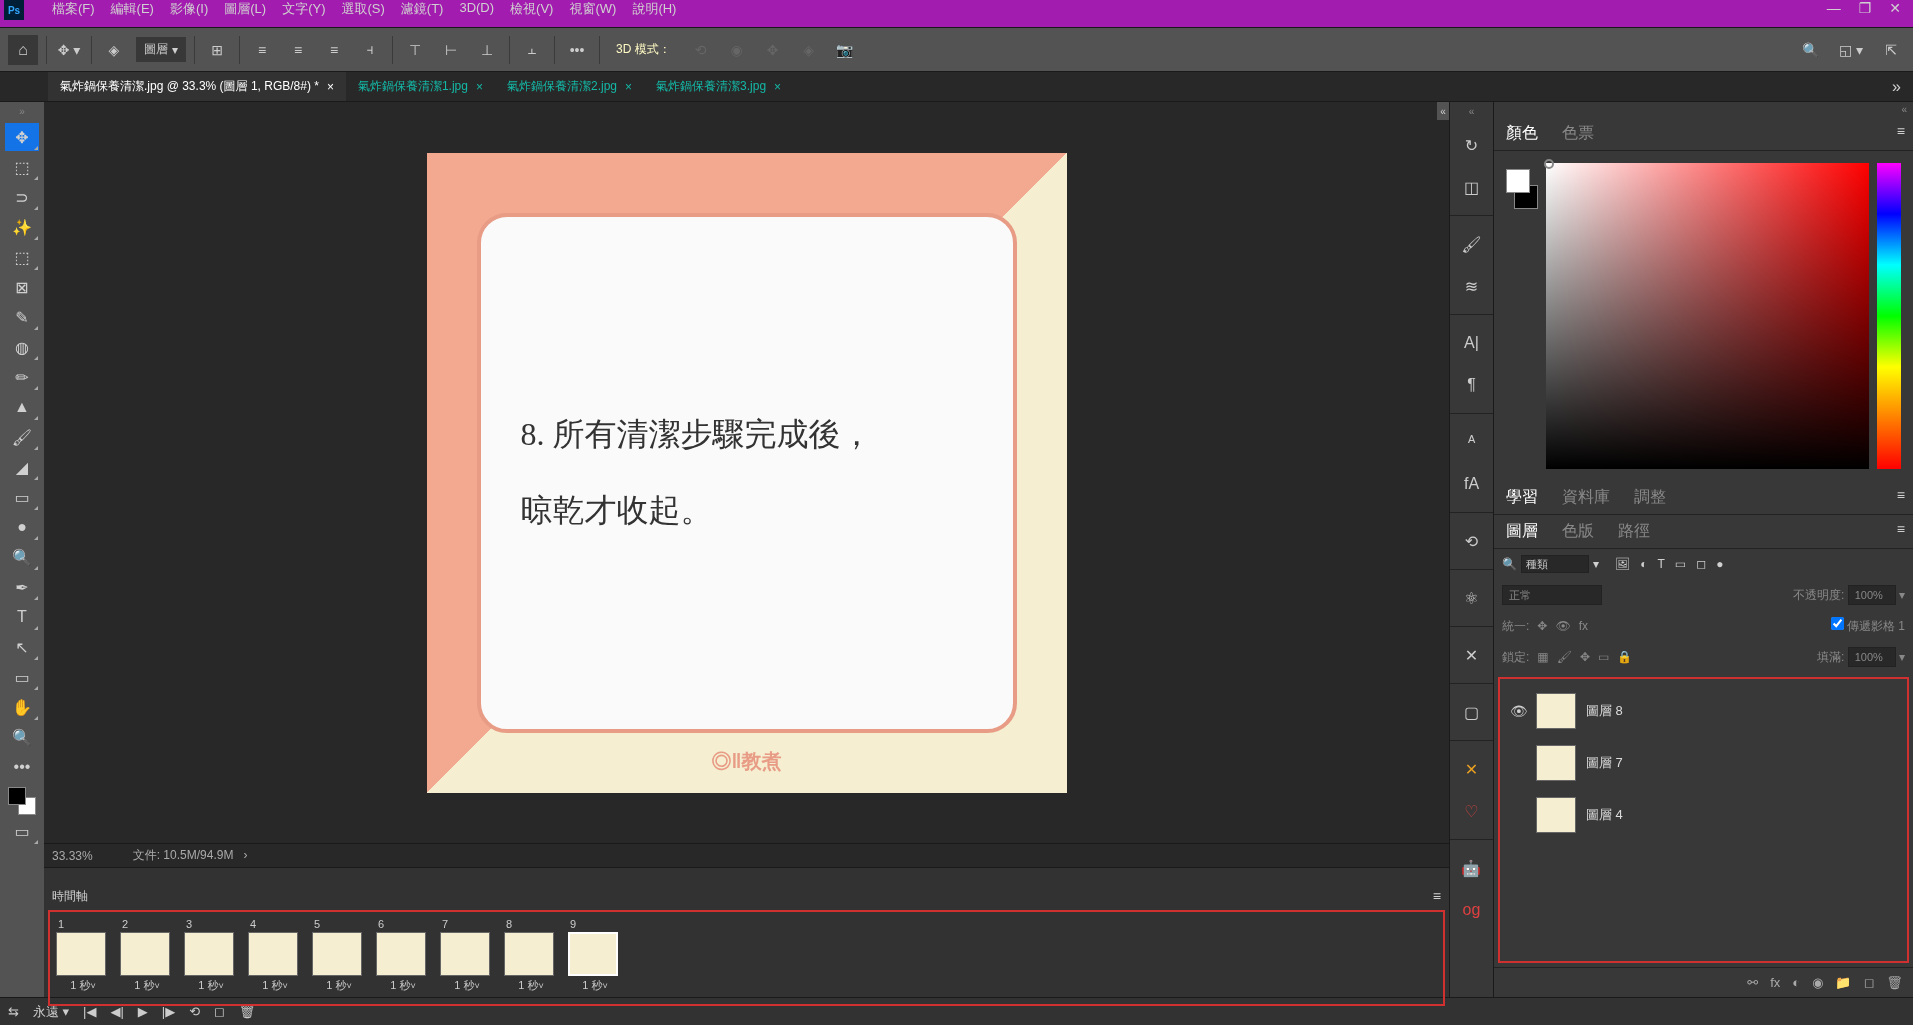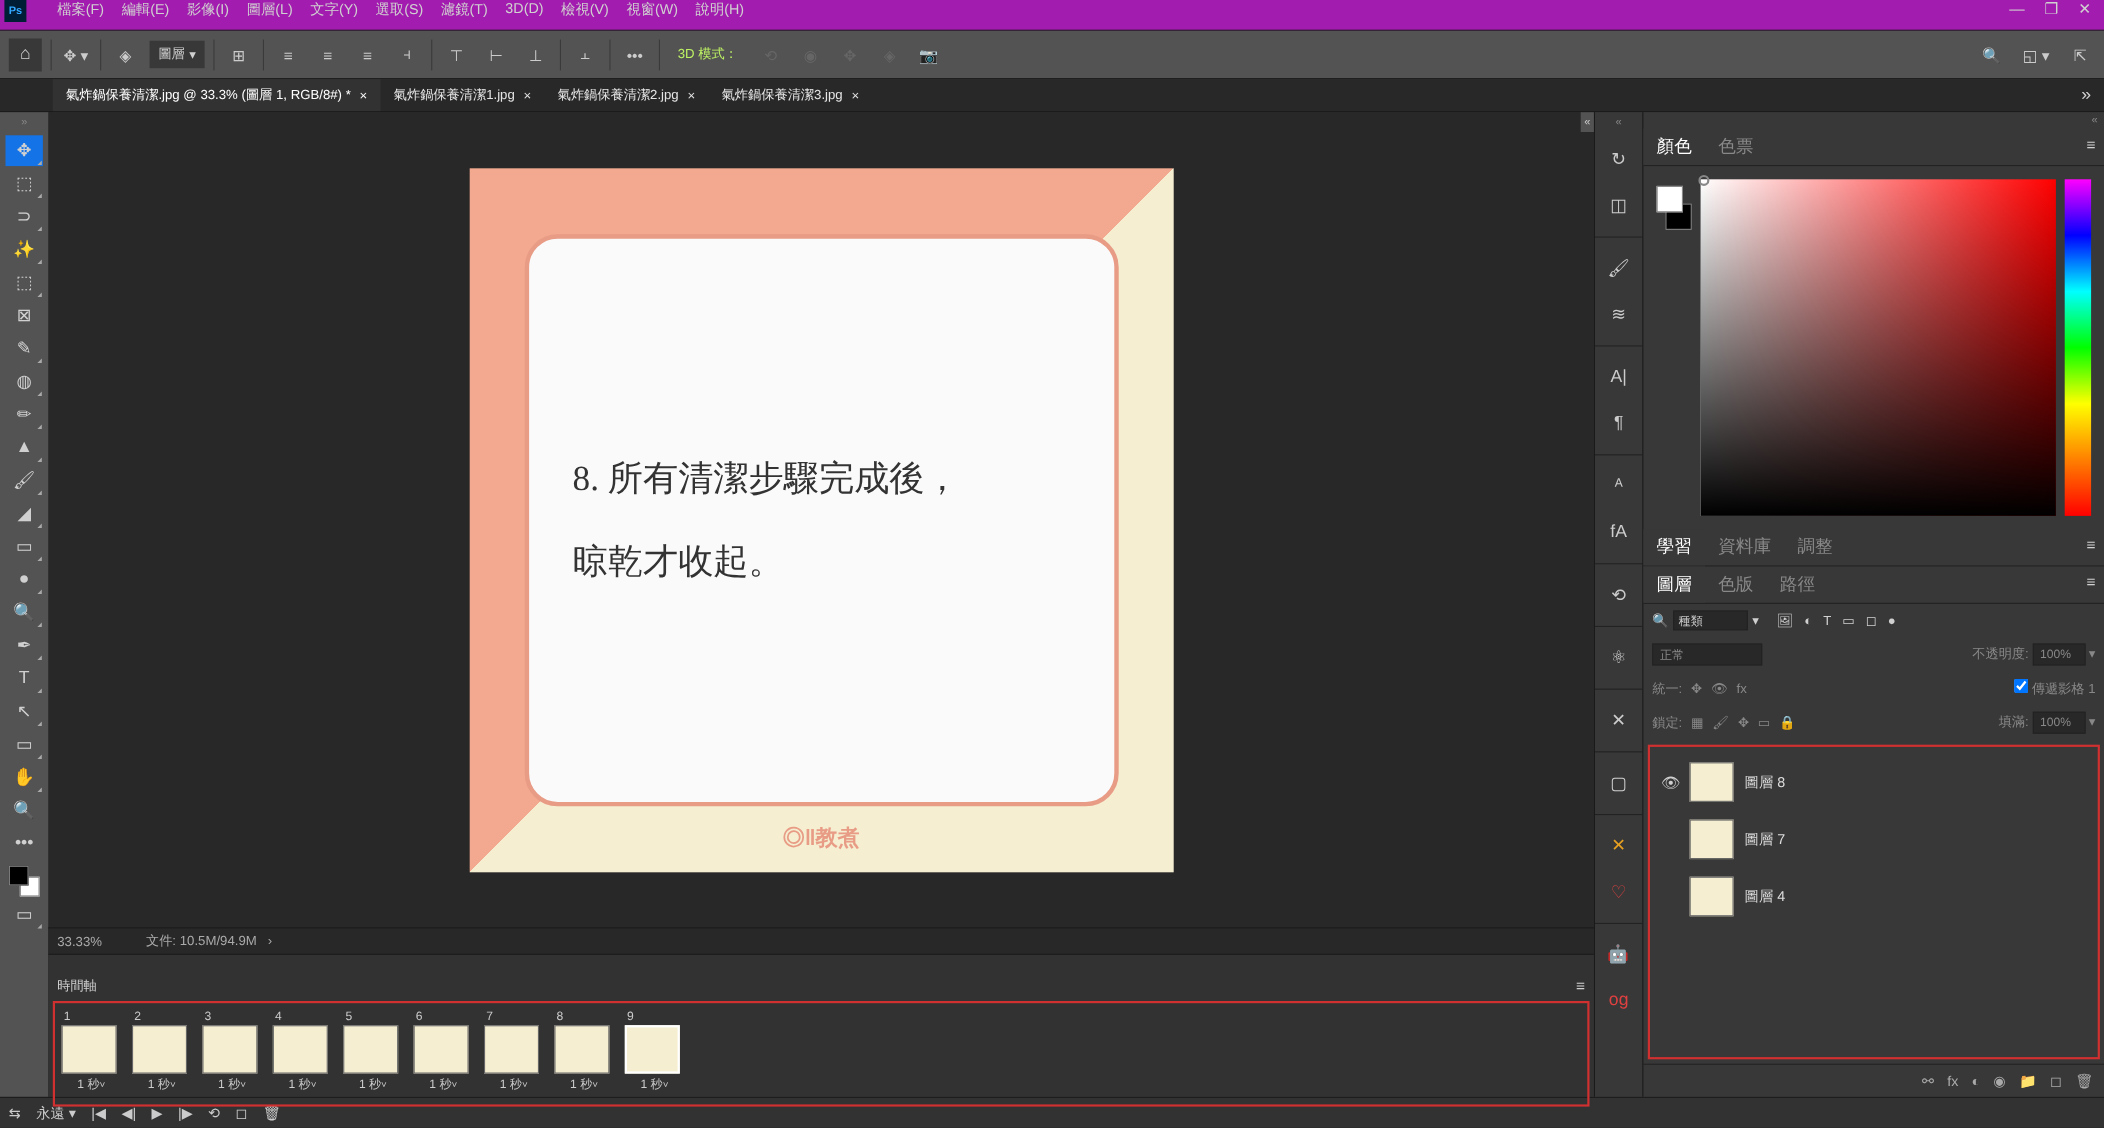--- a/index.html
+++ b/index.html
@@ -15,21 +15,21 @@
 
 .options-bar { height: 44px; background: #535353; display: flex; align-items: center; padding: 0 8px; border-bottom: 1px solid #1a1a1a; gap: 8px; }
 .home-btn { width: 30px; height: 30px; background: #383838; display: flex; align-items: center; justify-content: center; font-size: 16px; }
 .opt-icon { width: 28px; height: 28px; display: flex; align-items: center; justify-content: center; color: #ccc; font-size: 14px; }
 .opt-separator { width: 1px; height: 28px; background: #3a3a3a; }
 .dropdown { background: #383838; padding: 4px 8px; font-size: 12px; display: flex; align-items: center; gap: 4px; }
 .opt-right { margin-left: auto; display: flex; gap: 12px; }
 
 
 .doc-tabs { height: 30px; background: #282828; display: flex; align-items: center; padding-left: 48px; border-bottom: 1px solid #1a1a1a; }
-.doc-tab { padding: 0 12px; height: 100%; display: flex; align-items: center; gap: 8px; font-size: 12px; color: #e5e5e5; }
+.doc-tab { padding: 0 12px; height: 100%; display: flex; align-items: center; gap: 8px; font-size: 12px; color: #14b8a6; }
 .doc-tab.active { background: #323232; color: #fff; }
 .doc-tab .close { font-size: 12px; }
 .more-tabs { margin-left: auto; padding: 0 12px; font-size: 16px; }
 
 
 .main { display: flex; height: calc(100% - 28px - 44px - 30px - 28px); }
 
 
 .toolbox { width: 44px; background: #535353; display: flex; flex-direction: column; align-items: center; padding-top: 4px; gap: 2px; }
 .tool { width: 34px; height: 28px; display: flex; align-items: center; justify-content: center; font-size: 16px; color: #d0d0d0; cursor: pointer; position: relative; }
@@ -142,21 +142,21 @@
   <div class="opt-icon">⫞</div>
   <div class="opt-separator"></div>
   <div class="opt-icon">⊤</div>
   <div class="opt-icon">⊢</div>
   <div class="opt-icon">⊥</div>
   <div class="opt-separator"></div>
   <div class="opt-icon">⫠</div>
   <div class="opt-separator"></div>
   <div class="opt-icon">•••</div>
   <div class="opt-separator"></div>
-  <span style="color:#bef264;padding:0 8px">3D 模式：</span>
+  <span style="color:#fef9c3;padding:0 8px">3D 模式：</span>
   <div class="opt-icon" style="color:#666">⟲</div>
   <div class="opt-icon" style="color:#666">◉</div>
   <div class="opt-icon" style="color:#666">✥</div>
   <div class="opt-icon" style="color:#666">◈</div>
   <div class="opt-icon" style="color:#666">📷</div>
   <div class="opt-right">
     <div class="opt-icon">🔍</div>
     <div class="opt-icon">◱ ▾</div>
     <div class="opt-icon">⇱</div>
   </div>

